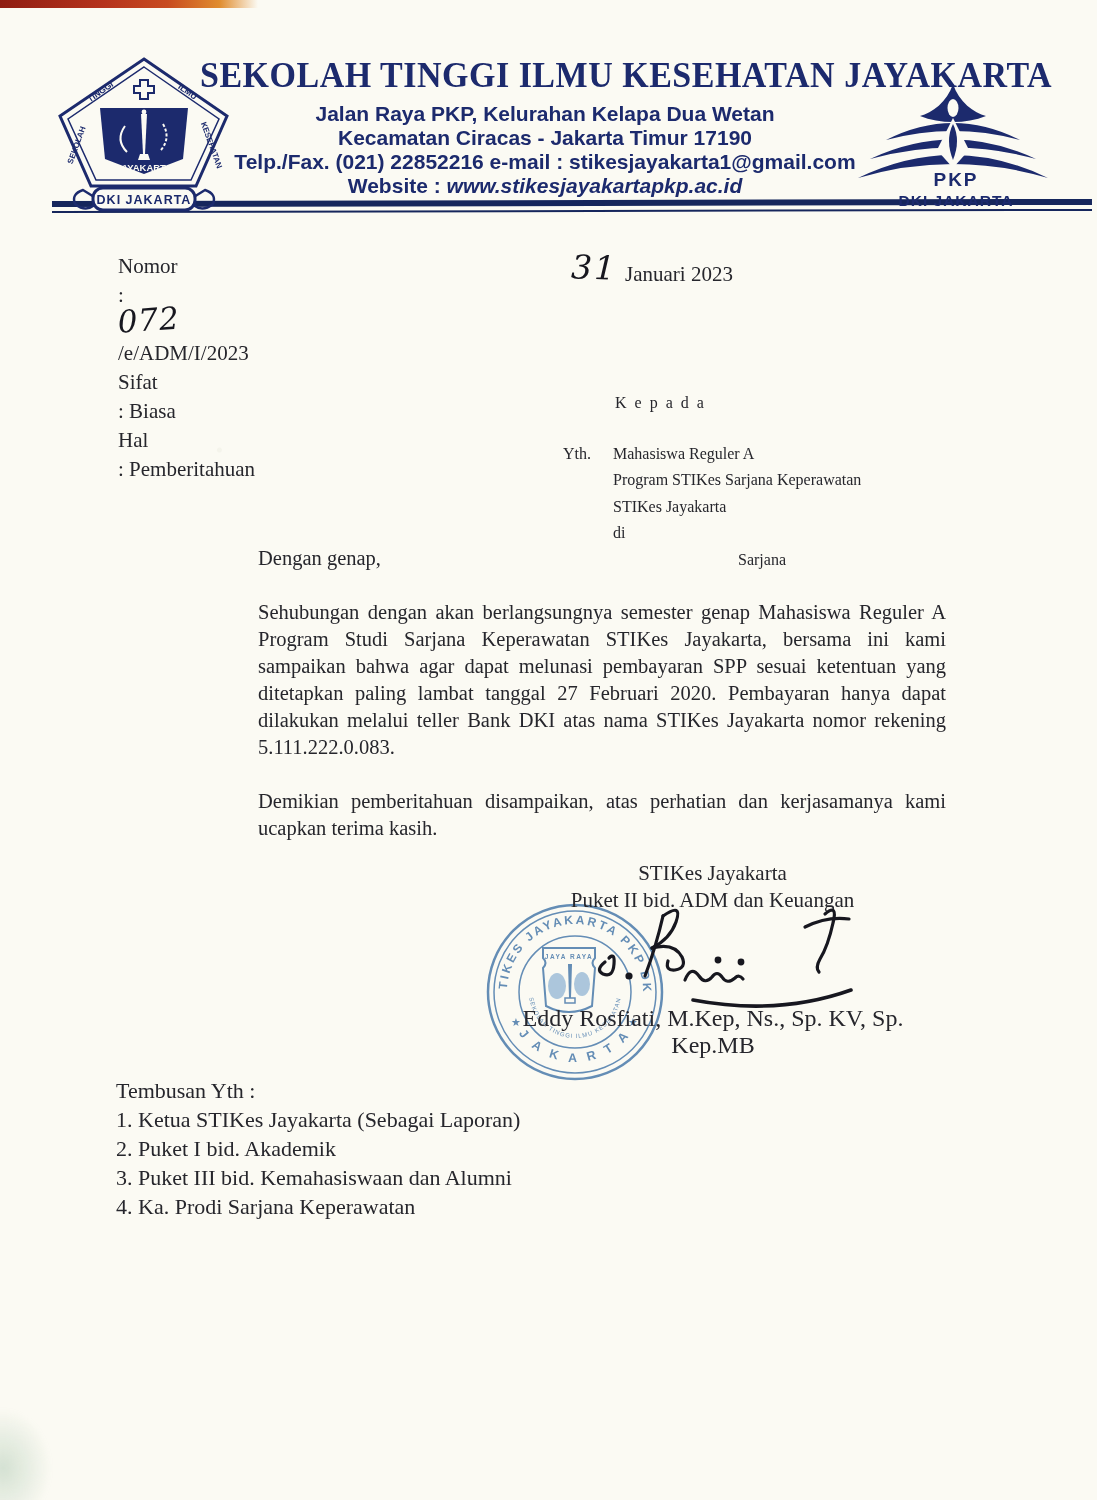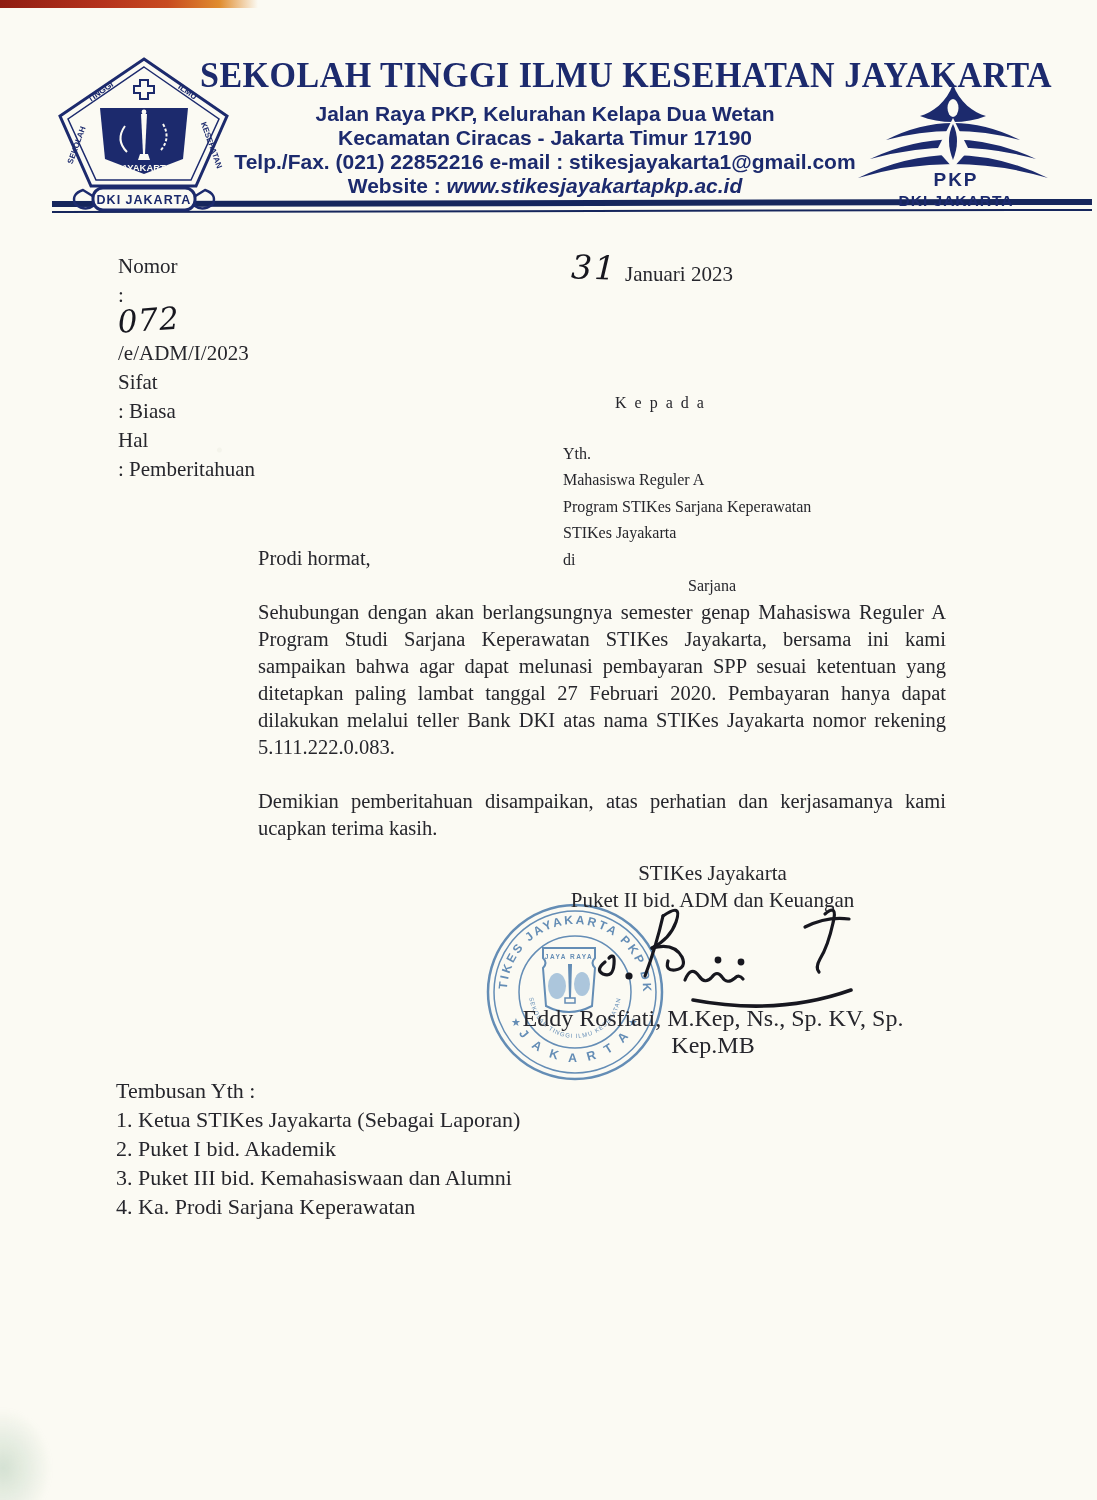--- a/index.html
+++ b/index.html
@@ -51,21 +51,21 @@
   }
   .date-block{left:571px;top:250px;font-size:21px;white-space:nowrap;}
   .date-hand{
     font-family:"DejaVu Serif", serif;
     font-size:33px;font-style:italic;display:inline-block;
     transform:rotate(2deg) translateY(-2px);color:#17171f;margin-right:8px;letter-spacing:2px;
   }
   
   .recipient{left:563px;top:346px;font-size:16px;line-height:26.5px;margin-top:44px;}
   .kepada{margin-left:52px;letter-spacing:2px;}
-  .yth-row{display:flex;margin-top:24px;flex-direction:column;}
+  .yth-row{display:flex;margin-top:24px;}
   .yth-label{width:50px;}
   .tempat{margin-left:125px;}
   
   .letter-body{left:258px;top:545px;width:688px;font-size:20.5px;line-height:27px;}
   .letter-body p{margin:0 0 27px 0;text-align:justify;}
   .salutation{margin-bottom:27px;}
   
   .sig-org{left:490px;top:860px;width:445px;text-align:center;font-size:21px;line-height:27px;z-index:3;}
   .sig-name{left:488px;top:1005px;width:450px;text-align:center;font-size:24px;z-index:4;}
   .stamp{left:485px;top:902px;z-index:2;opacity:.85;}
@@ -164,21 +164,21 @@
         <div>Mahasiswa Reguler A</div>
         <div>Program STIKes Sarjana Keperawatan</div>
         <div>STIKes Jayakarta</div>
         <div>di</div>
         <div class="tempat">Sarjana</div>
       </span>
     </div>
   </div>
 
   <div class="abs letter-body">
-    <div class="salutation">Prodi hormat,</div>
+    <div class="salutation">Dengan genap,</div>
     <p>Sehubungan dengan akan berlangsungnya semester genap Mahasiswa Reguler A Program Studi Sarjana Keperawatan STIKes Jayakarta, bersama ini kami sampaikan bahwa agar dapat melunasi pembayaran SPP sesuai ketentuan yang ditetapkan paling lambat tanggal 27 Februari 2020. Pembayaran hanya dapat dilakukan melalui teller Bank DKI atas nama STIKes Jayakarta nomor rekening 5.111.222.0.083.</p>
     <p>Demikian pemberitahuan disampaikan, atas perhatian dan kerjasamanya kami ucapkan terima kasih.</p>
   </div>
 
   <div class="abs sig-org">
     <div>STIKes Jayakarta</div>
     <div>Puket II bid. ADM dan Keuangan</div>
   </div>
 
   <svg class="abs stamp" width="180" height="180" viewBox="0 0 180 180">

